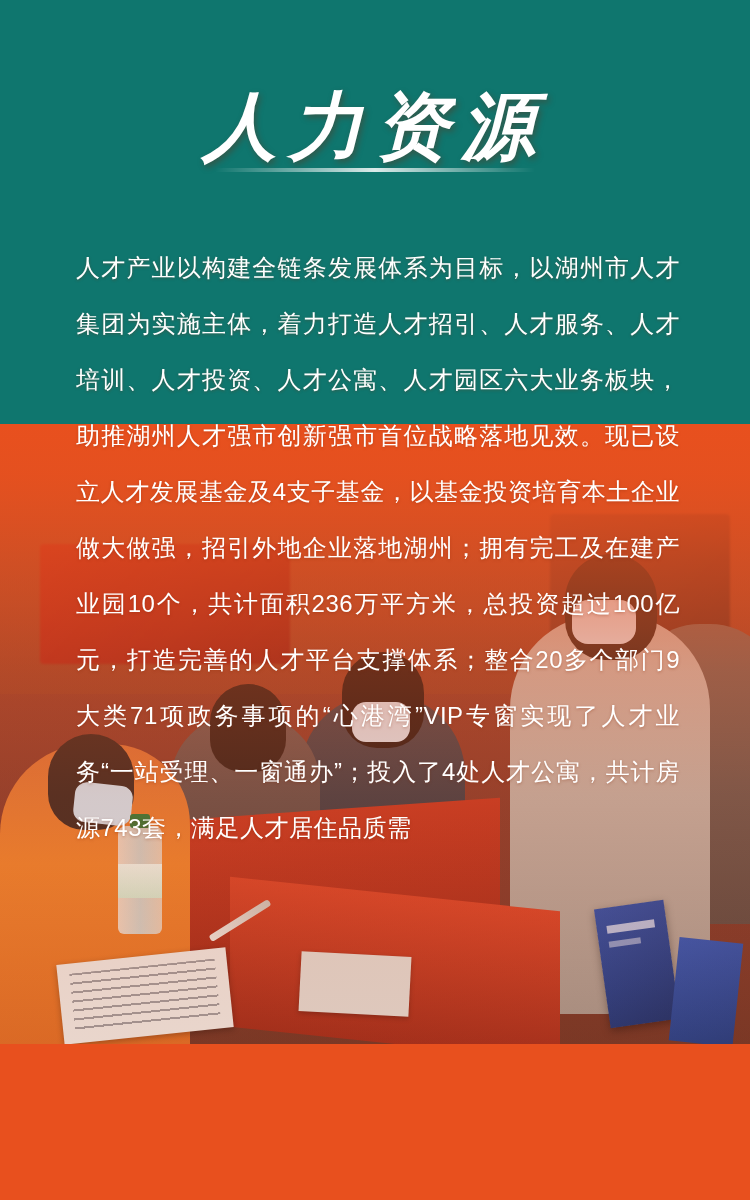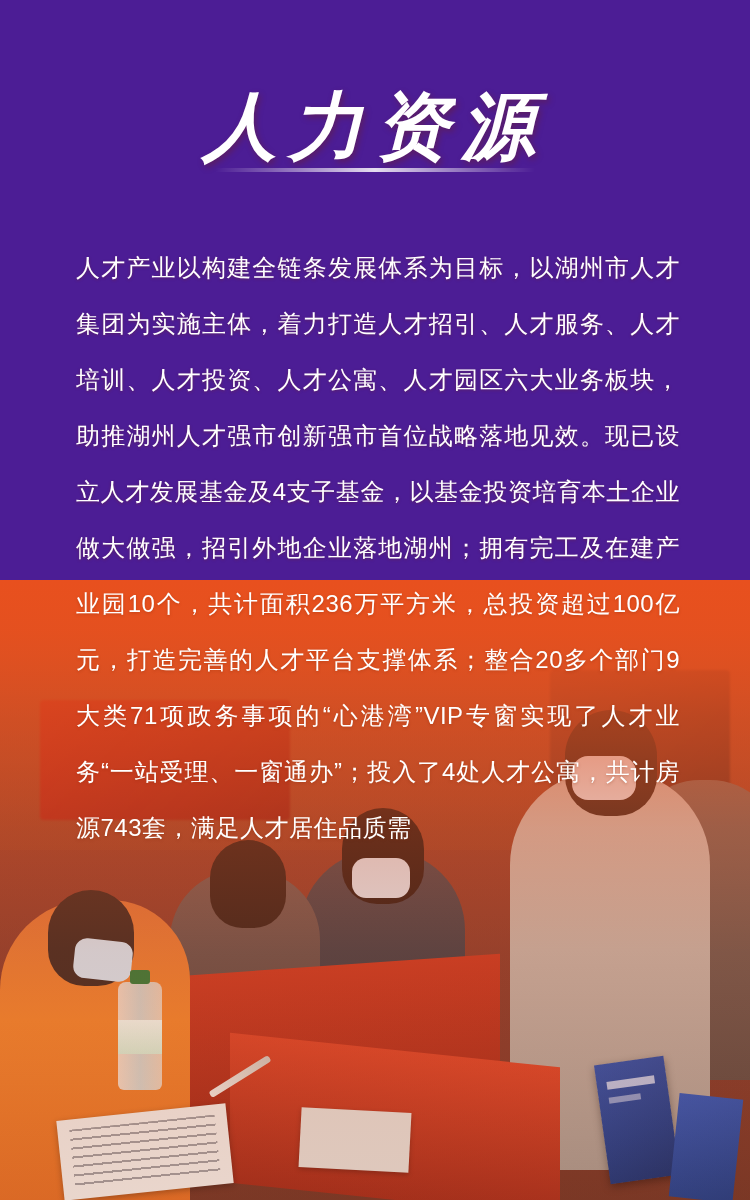--- a/index.html
+++ b/index.html
@@ -10,23 +10,23 @@
     width: 750px;
     height: 1200px;
     overflow: hidden;
     font-family: "Liberation Sans", sans-serif;
     background: #e8501e;
   }
 
   #poster {
     position: relative;
     width: 750px;
-    height: 1200px;
+    height: 1044px;
     overflow: hidden;
-    background: #4c1d95;
+    background: #0f766e;
   }
 
   
   .photo-layer {
     position: absolute;
     left: 0;
     right: 0;
     bottom: 0;
     height: 620px;
     overflow: hidden;

